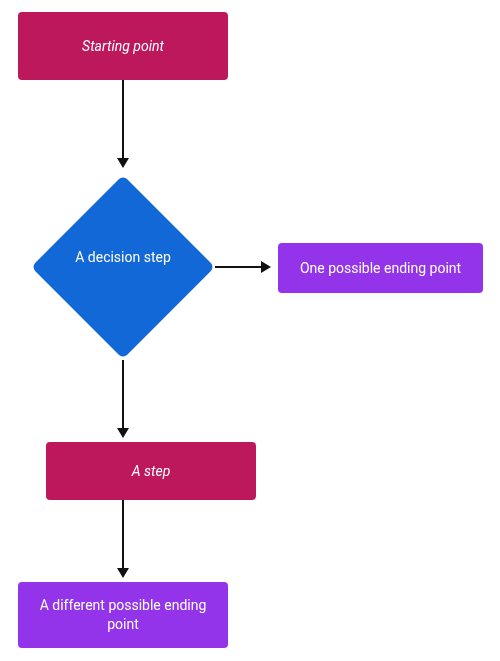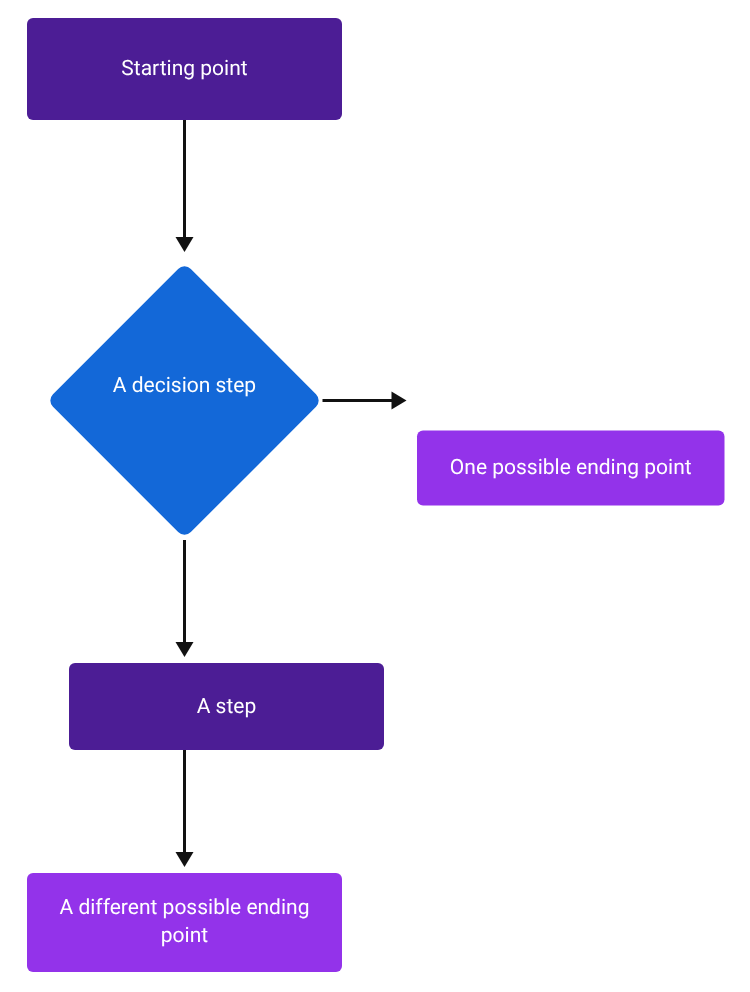--- a/index.html
+++ b/index.html
@@ -16,21 +16,21 @@
       display: flex;
       align-items: center;
       justify-content: center;
       color: #ffffff;
       font-size: 14px;
       text-align: center;
       border-radius: 4px;
       padding: 8px 12px;
       line-height: 1.35;
     }
-    .node.blue { background: #4c1d95; }
+    .node.blue { background: #be185d; font-style: italic; }
     .node.purple { background: #9333ea; }
     .diamond {
       position: absolute;
       width: 130px;
       height: 130px;
       background: #1368d8;
       transform: rotate(45deg);
       border-radius: 6px;
     }
     .diamond-label {
@@ -70,21 +70,21 @@
 
 <div class="arrow-line" style="left:122px; top:80px; width:2px; height:80px;"></div>
 <div class="arrow-head-down" style="left:117px; top:158px;"></div>
 
 <div class="diamond" style="left:58px; top:202px;"></div>
 <div class="diamond-label" style="left:63px; top:248px;">A decision step</div>
 
 <div class="arrow-line" style="left:215px; top:266px; width:48px; height:2px;"></div>
 <div class="arrow-head-right" style="left:261px; top:261px;"></div>
 
-<div class="node purple" style="left:278px; top:243px; width:205px; height:50px;margin-top:44px;">
+<div class="node purple" style="left:278px; top:243px; width:205px; height:50px;">
   <span>One possible ending point</span>
 </div>
 
 <div class="arrow-line" style="left:122px; top:360px; width:2px; height:70px;"></div>
 <div class="arrow-head-down" style="left:117px; top:428px;"></div>
 
 <div class="node blue" style="left:18px; top:442px; width:210px; height:58px;margin-left:28px;">
   <span>A step</span>
 </div>
 

